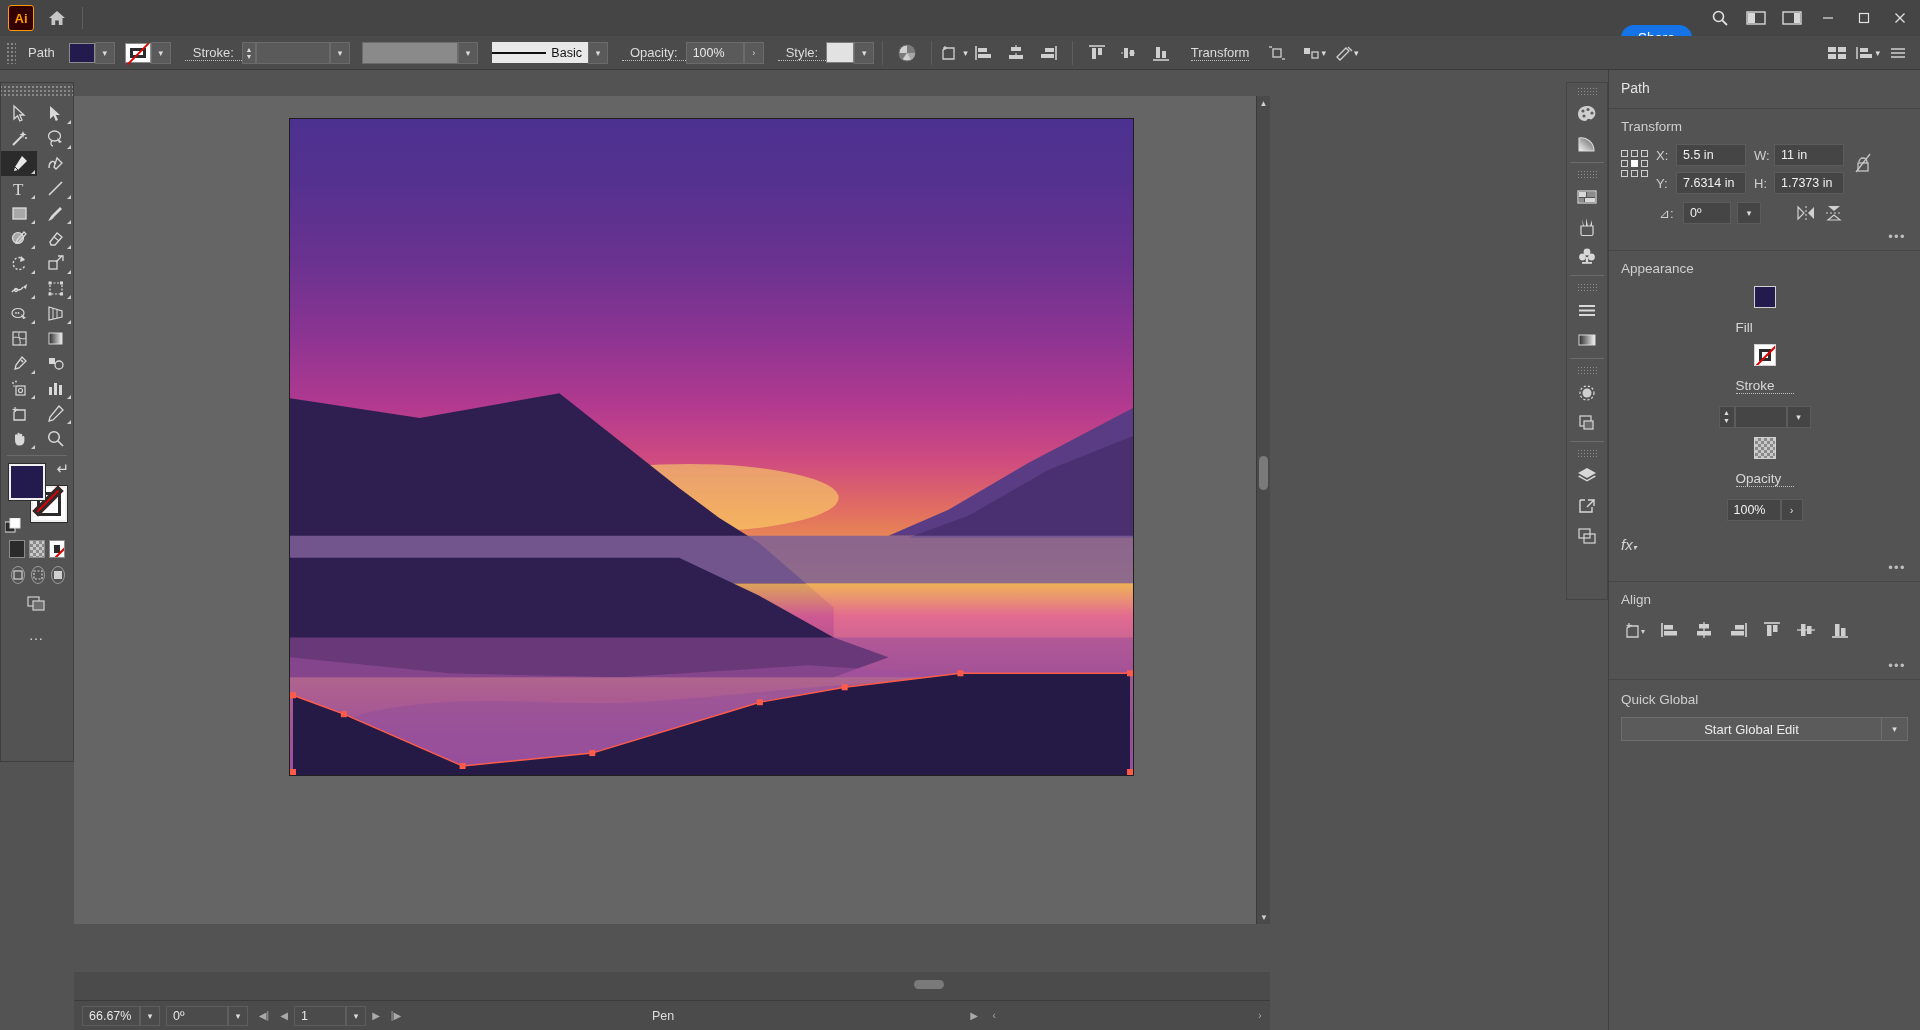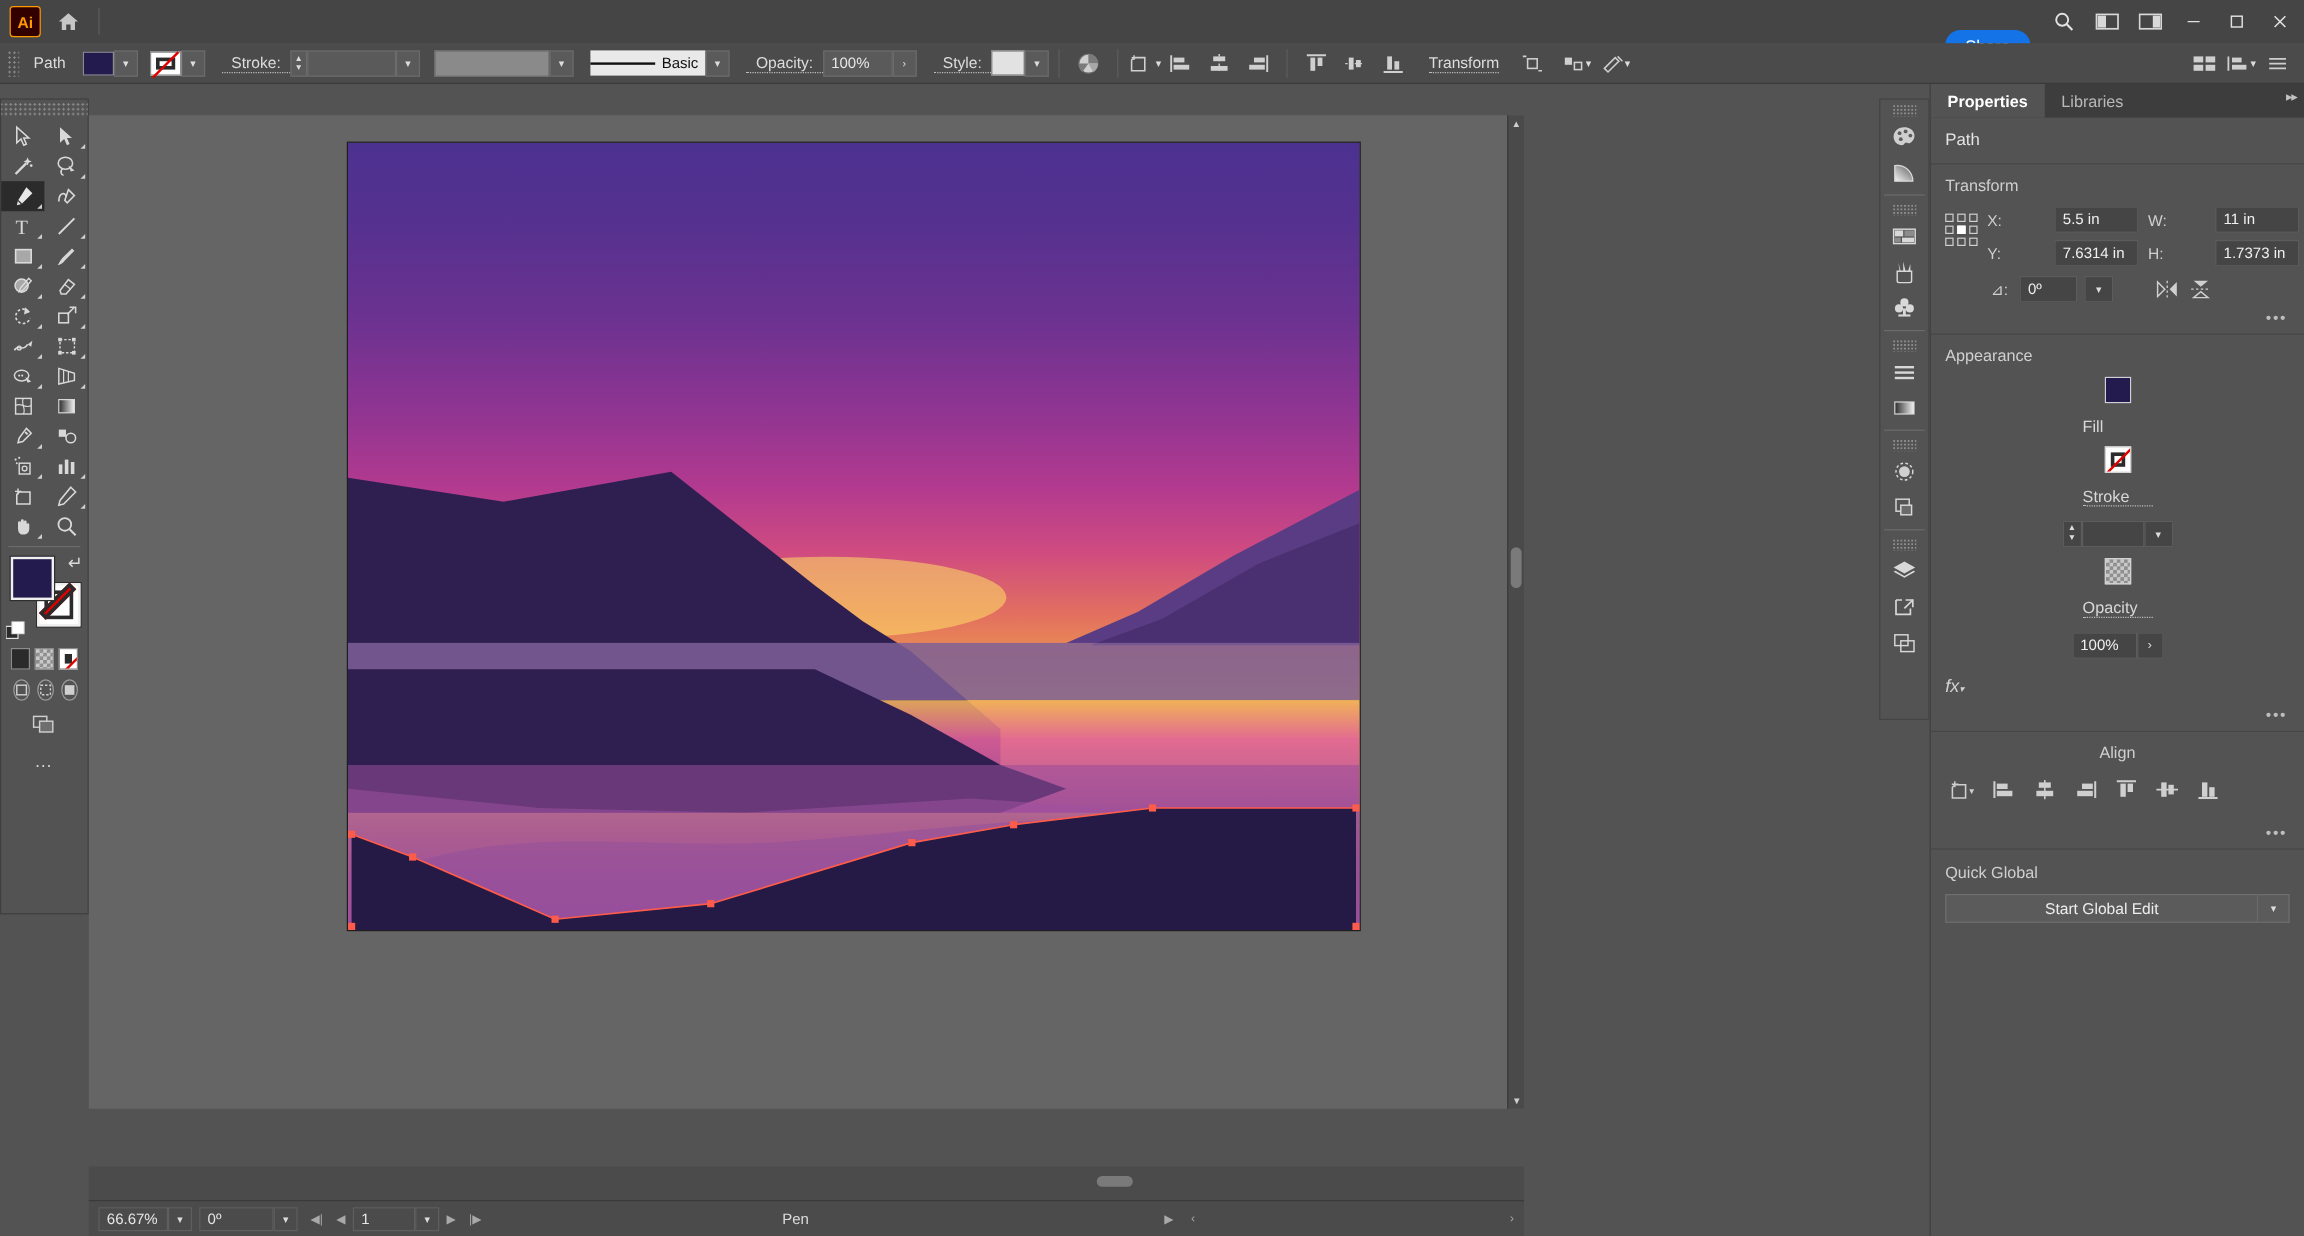--- a/index.html
+++ b/index.html
@@ -182,21 +182,21 @@
   .p-title { font-size: 13.5px; color: #cfcfcf; margin-bottom: 10px; }
   .p-heading { font-size: 14px; color: #e4e4e4; }
   .p-more { position: absolute; right: 14px; bottom: 6px; color: #bdbdbd; font-size: 13px; letter-spacing: 1.4px; }
   .xf-grid { display: flex; align-items: flex-start; gap: 8px; }
   .ref-grid { display: grid; grid-template-columns: repeat(3, 7px); grid-gap: 3px; margin-top: 6px; }
   .ref-dot { width: 7px; height: 7px; border: 1px solid #cfcfcf; }
   .ref-dot.on { background: #ffffff; border-color:#ffffff; }
   .xf-label { font-size: 13px; color: #cfcfcf; width: 16px; text-align: left; }
   .xf-input {
     width: 70px; height: 22px; background: #454545; border: 1px solid #5c5c5c;
-    color: #f0f0f0; font-size: 12.5px; display: flex; align-items: center; padding: 0 6px; margin-left: 36px;
+    color: #f0f0f0; font-size: 12.5px; display: flex; align-items: center; padding: 0 6px;
   }
   .rot-input { width: 48px; height: 22px; background:#454545; border:1px solid #5c5c5c;
     color:#f0f0f0; font-size:12.5px; display:flex; align-items:center; padding:0 6px;}
   .rot-dd { width: 24px; height: 22px; background:#454545;border:1px solid #5c5c5c;
     display:flex;align-items:center;justify-content:center;font-size:9px;color:#ddd;}
   .app-row { display:flex; align-items:center; gap: 12px; margin-bottom: 9px; flex-direction: column; }
   .app-sw { width: 22px; height: 22px; border: 1px solid #d2d2d2; }
   .app-label { font-size: 13.5px; color: #d8d8d8; width: 58px; }
   .sw-spin { width: 16px; height: 22px; background:#454545; border:1px solid #5c5c5c;
     display:flex;flex-direction:column;align-items:center;justify-content:center; font-size:7px;line-height:8px;color:#ddd;}
@@ -904,25 +904,20 @@
     </div>
     <div class="rail-icon">
       <svg width="22" height="20" viewBox="0 0 22 20">
           <rect x="3" y="3" width="11" height="9" fill="none" stroke="#d8d8d8" stroke-width="1.2"></rect>
           <rect x="8" y="8" width="11" height="9" fill="none" stroke="#d8d8d8" stroke-width="1.2"></rect>
         </svg>
     </div>
   </div>
 
   <div class="props">
-    <div class="props-tabbar">
-      <div class="ptab active">Properties</div>
-      <div class="ptab">Libraries</div>
-      <div class="props-collapse">▸▸</div>
-    </div>
 
     <div class="p-section" style="padding-bottom:12px;">
       <div class="p-heading">Path</div>
     </div>
 
     <div class="p-section" style="padding-bottom:26px;">
       <div class="p-title">Transform</div>
       <div class="xf-grid">
         <div>
           <div class="ref-grid">
@@ -1018,21 +1013,21 @@
           <div class="op-arrow">›</div>
         </div>
       </div>
 
       <div class="fx-row">
         <span>fx</span><span style="font-size:8px;">▾</span>
       </div>
       <div class="p-more">•••</div>
     </div>
 
-    <div class="p-section" style="padding-bottom:26px;text-align:center;">
+    <div class="p-section" style="padding-bottom:26px;">
       <div class="p-title">Align</div>
       <div class="align-row">
         <div class="align-btn">
           <svg width="24" height="20" viewBox="0 0 24 20">
               <path d="M5 6 h9 v11 h-11 v-9 z" fill="none" stroke="#cfcfcf" stroke-width="1.3"></path>
               <line x1="5" y1="3" x2="5" y2="8" stroke="#cfcfcf" stroke-width="1.2"></line>
               <line x1="2.5" y1="5.5" x2="8" y2="5.5" stroke="#cfcfcf" stroke-width="1.2"></line>
               <text x="17" y="14" font-size="8" fill="#cfcfcf">▾</text>
             </svg>
         </div>

